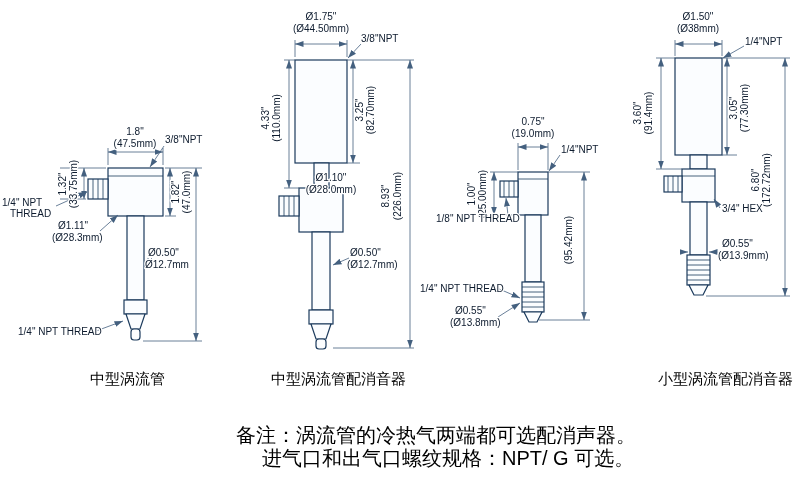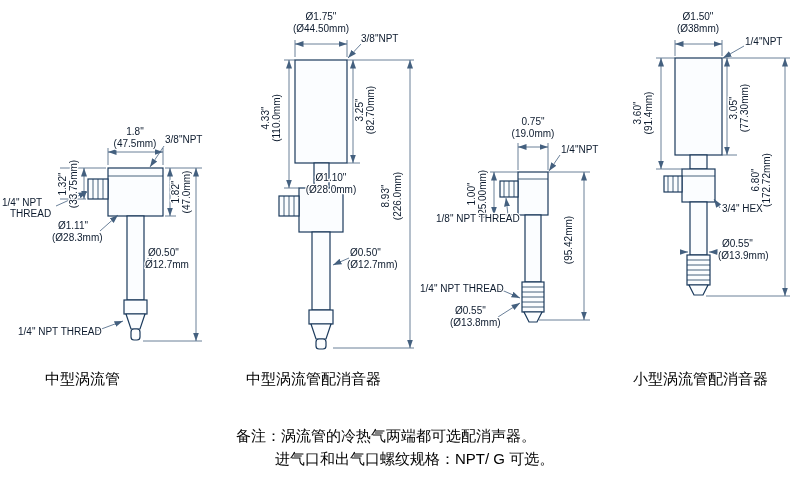--- a/index.html
+++ b/index.html
@@ -5,23 +5,23 @@
   *{box-sizing:border-box}
   html,body{margin:0;padding:0;background:#fff}
   .page{position:relative;width:805px;height:478px;background:#fff;overflow:hidden;
         font-family:"Liberation Sans","DejaVu Sans",sans-serif;color:#111}
   .drawing{position:absolute;left:0;top:0}
   .part{fill:#fbfdff;stroke:#1b3a5c;stroke-width:1.2}
   .plines line{stroke:#1b3a5c;stroke-width:0.8}
   .dims line{stroke:#44607f;stroke-width:0.8;fill:none}
   svg text{font-family:"Liberation Sans","DejaVu Sans",sans-serif;font-size:10px;fill:#0d1b2e;
            paint-order:stroke;stroke:#fff;stroke-width:2.5px;stroke-linejoin:round}
-  .cap{position:absolute;top:370px;text-align:left;font-size:15px;color:#000}
-  .notes{position:absolute;left:236px;top:424px;font-size:15px;color:#000;line-height:23px}
-  .note2{margin-left:39px}
+  .cap{position:absolute;top:370px;text-align:right;font-size:15px;color:#000}
+  .notes{position:absolute;left:236px;top:424px;font-size:20px;color:#000;line-height:23px}
+  .note2{margin-left:26px}
 </style>
 </head>
 <body>
 
 <div class="page">
 
 <svg class="drawing" width="805" height="400" viewBox="0 0 805 400">
   <defs>
     <marker id="arr" markerUnits="userSpaceOnUse" markerWidth="9" markerHeight="8" refX="8.5" refY="4" orient="auto-start-reverse">
       <path d="M0,1 L8.5,4 L0,7 Z" fill="#44607f"></path>

